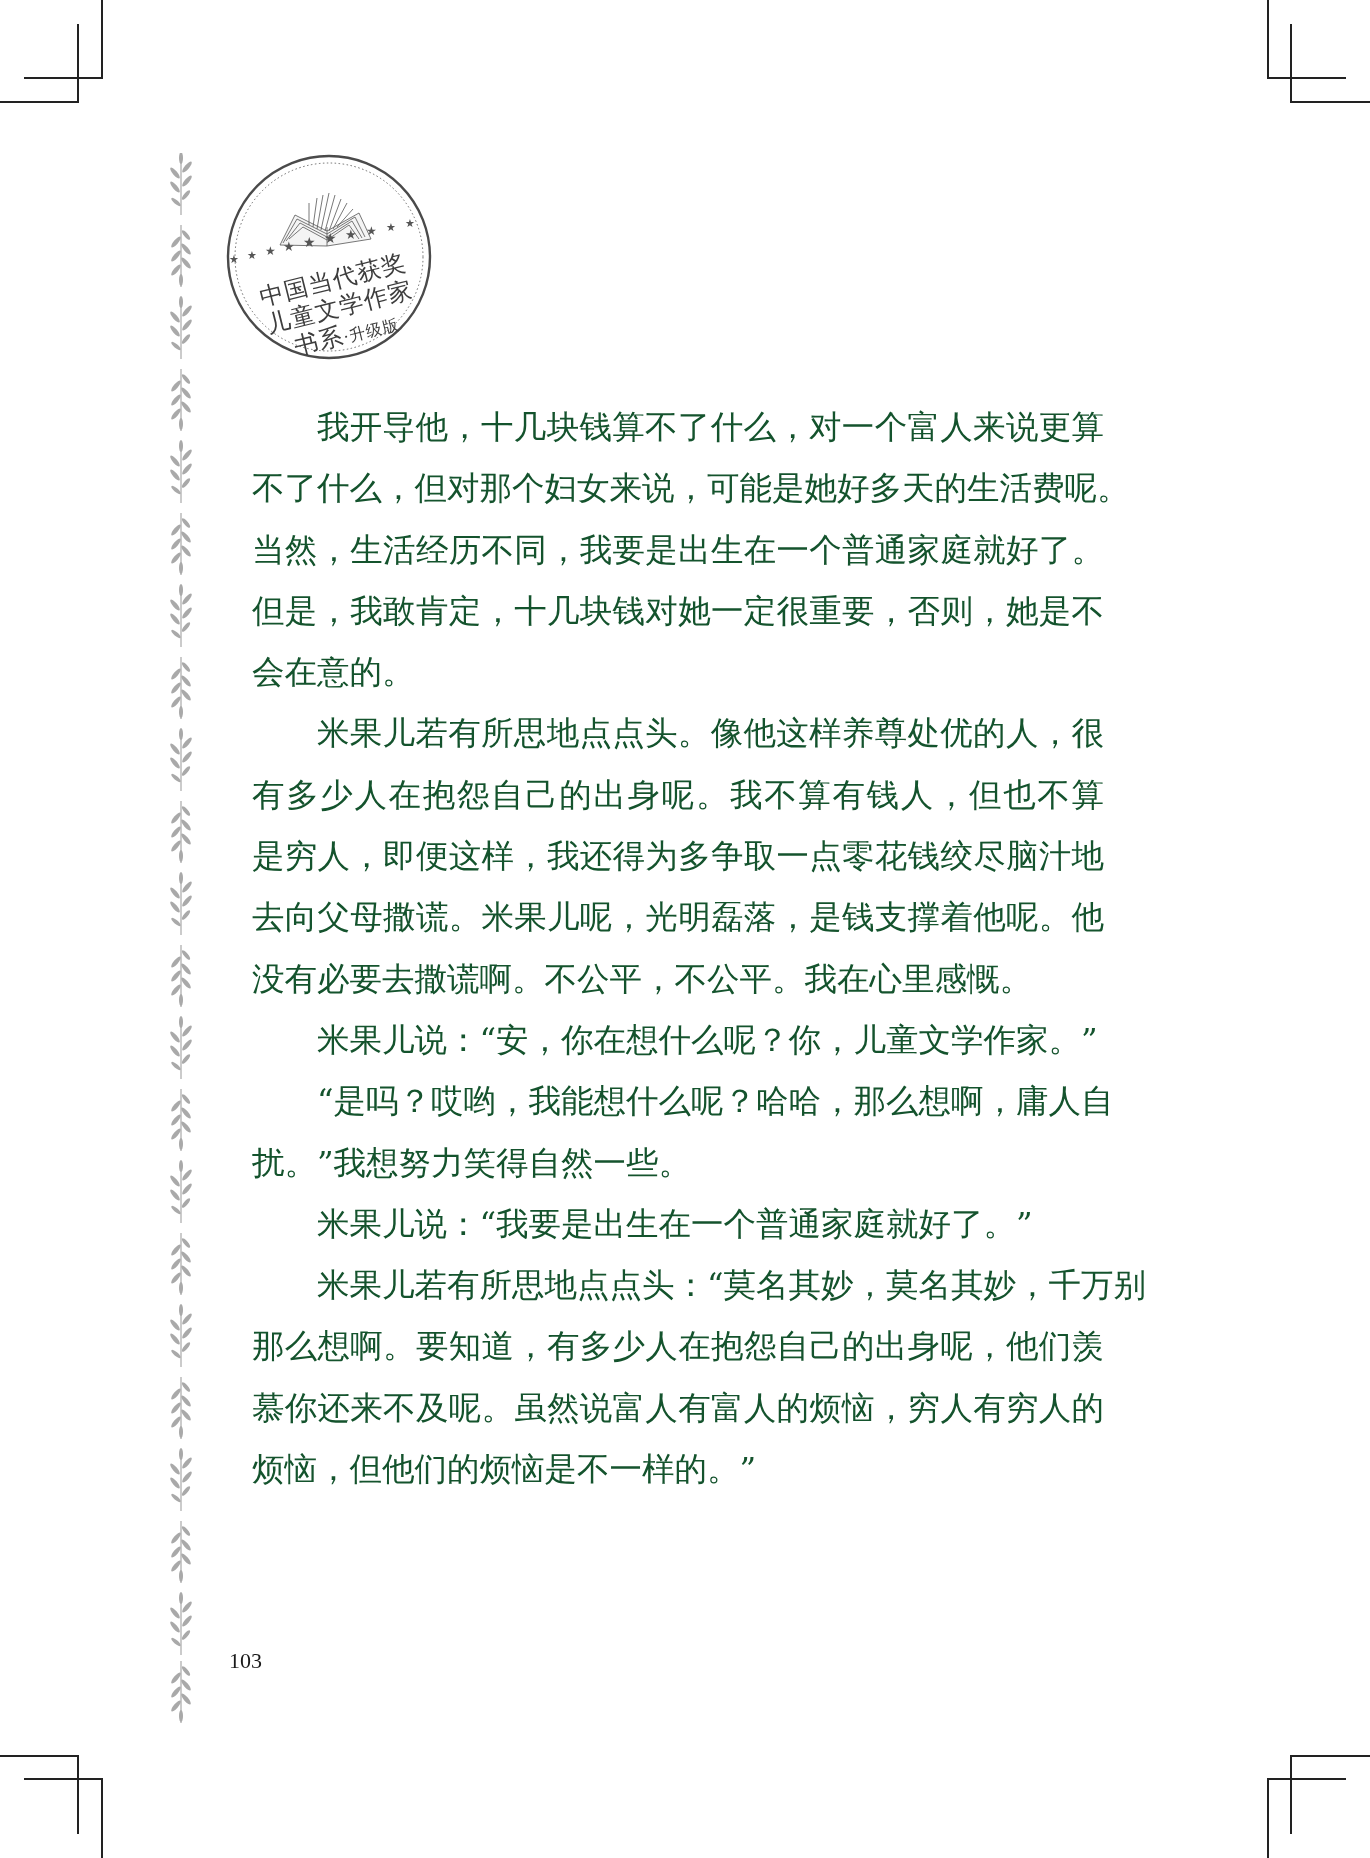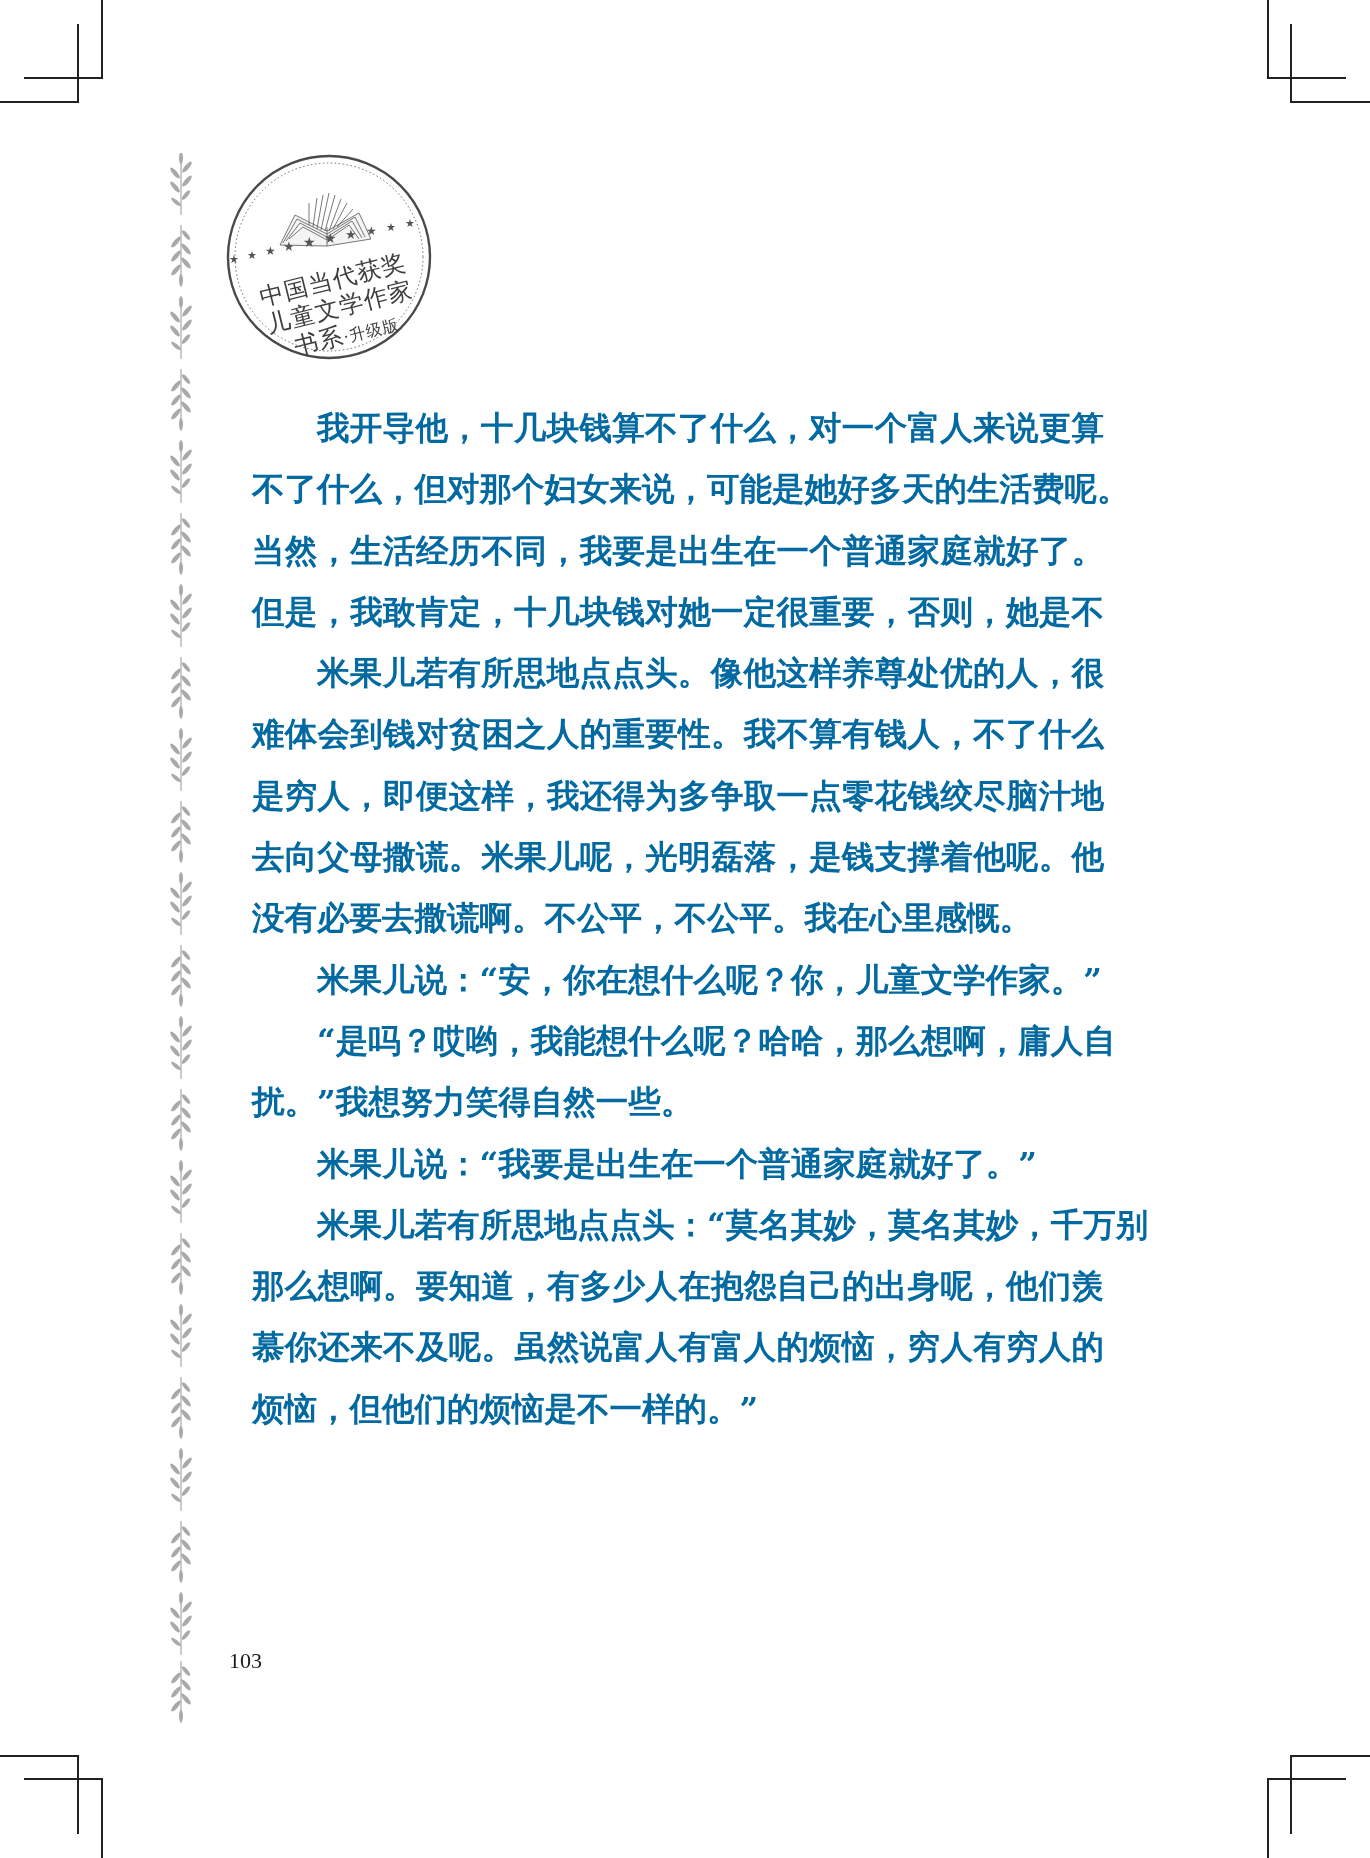--- a/index.html
+++ b/index.html
@@ -15,21 +15,21 @@
   .badge-text { position: absolute; left: 225px; top: 153px; width: 208px; height: 208px;
                 pointer-events: none; }
   .badge-lines { position: absolute; left: 40px; top: 112px; width: 150px;
                  transform: rotate(-14deg); transform-origin: 50% 50%;
                  text-align: center; color: #3d3d3d; font-family: "DejaVu Serif", serif; }
   .badge-line { display: block; font-size: 24px; line-height: 28px; white-space: nowrap; letter-spacing: 1px; }
   .badge-line .sub { font-size: 16px; }
 
   .body-text { position: absolute; left: 252px; top: 397px; width: 852px; }
   .line { height: 61.3px; line-height: 61.3px; font-size: 32.5px; white-space: nowrap;
-          text-align: justify; text-align-last: justify; color: #0369a1; overflow: visible; font-weight: bold; }
+          text-align: justify; text-align-last: justify; color: #14532d; overflow: visible; }
   .line.last { text-align-last: left; }
   .line.indent { padding-left: 65px; }
 
   .page-number { position: absolute; left: 229px; top: 1648px; font-size: 22px;
                  font-family: "Liberation Serif", serif; color: #1a1a1a; }
 </style>
 </head>
 <body>
 
 <div class="crop v" style="left:101px;top:0;height:79px;"></div>
@@ -143,25 +143,26 @@
   </div>
 </div>
 
 <div class="body-text">
 
   <div>
     <div class="line indent">我开导他，十几块钱算不了什么，对一个富人来说更算</div>
     <div class="line">不了什么，但对那个妇女来说，可能是她好多天的生活费呢。</div>
     <div class="line">当然，生活经历不同，我要是出生在一个普通家庭就好了。</div>
     <div class="line">但是，我敢肯定，十几块钱对她一定很重要，否则，她是不</div>
+    <div class="line last">会在意的。</div>
   </div>
 
   <div>
     <div class="line indent">米果儿若有所思地点点头。像他这样养尊处优的人，很</div>
-    <div class="line">难体会到钱对贫困之人的重要性。我不算有钱人，不了什么</div>
+    <div class="line">有多少人在抱怨自己的出身呢。我不算有钱人，但也不算</div>
     <div class="line">是穷人，即便这样，我还得为多争取一点零花钱绞尽脑汁地</div>
     <div class="line">去向父母撒谎。米果儿呢，光明磊落，是钱支撑着他呢。他</div>
     <div class="line last">没有必要去撒谎啊。不公平，不公平。我在心里感慨。</div>
   </div>
 
   <div>
     <div class="line indent last">米果儿说：“安，你在想什么呢？你，儿童文学作家。”</div>
   </div>
 
   <div>

